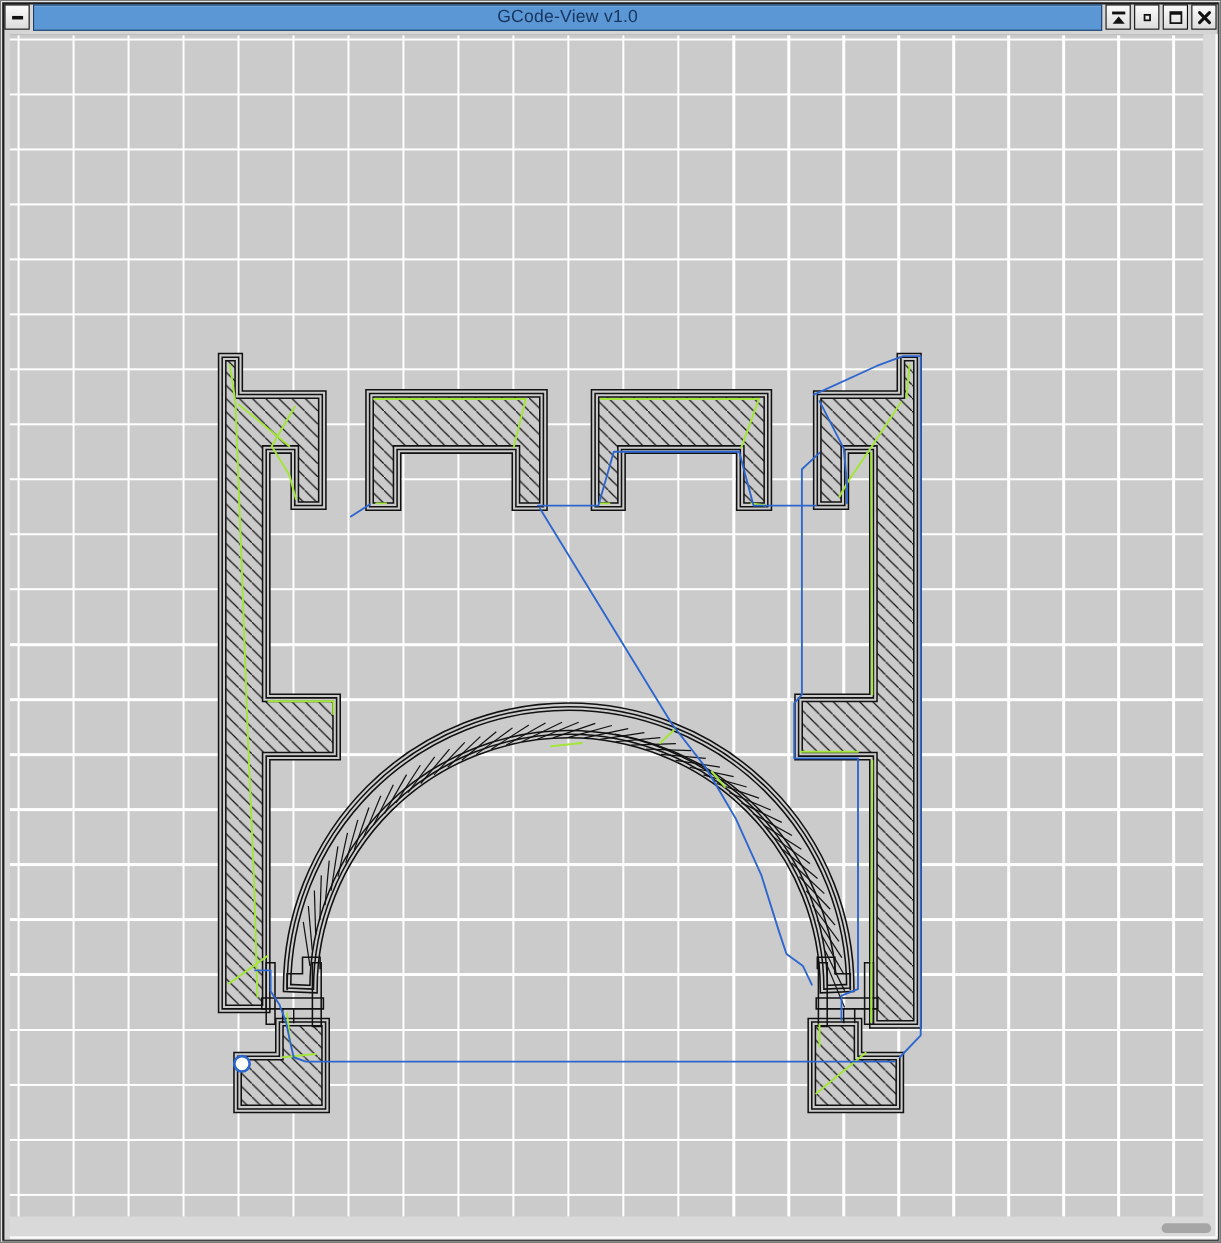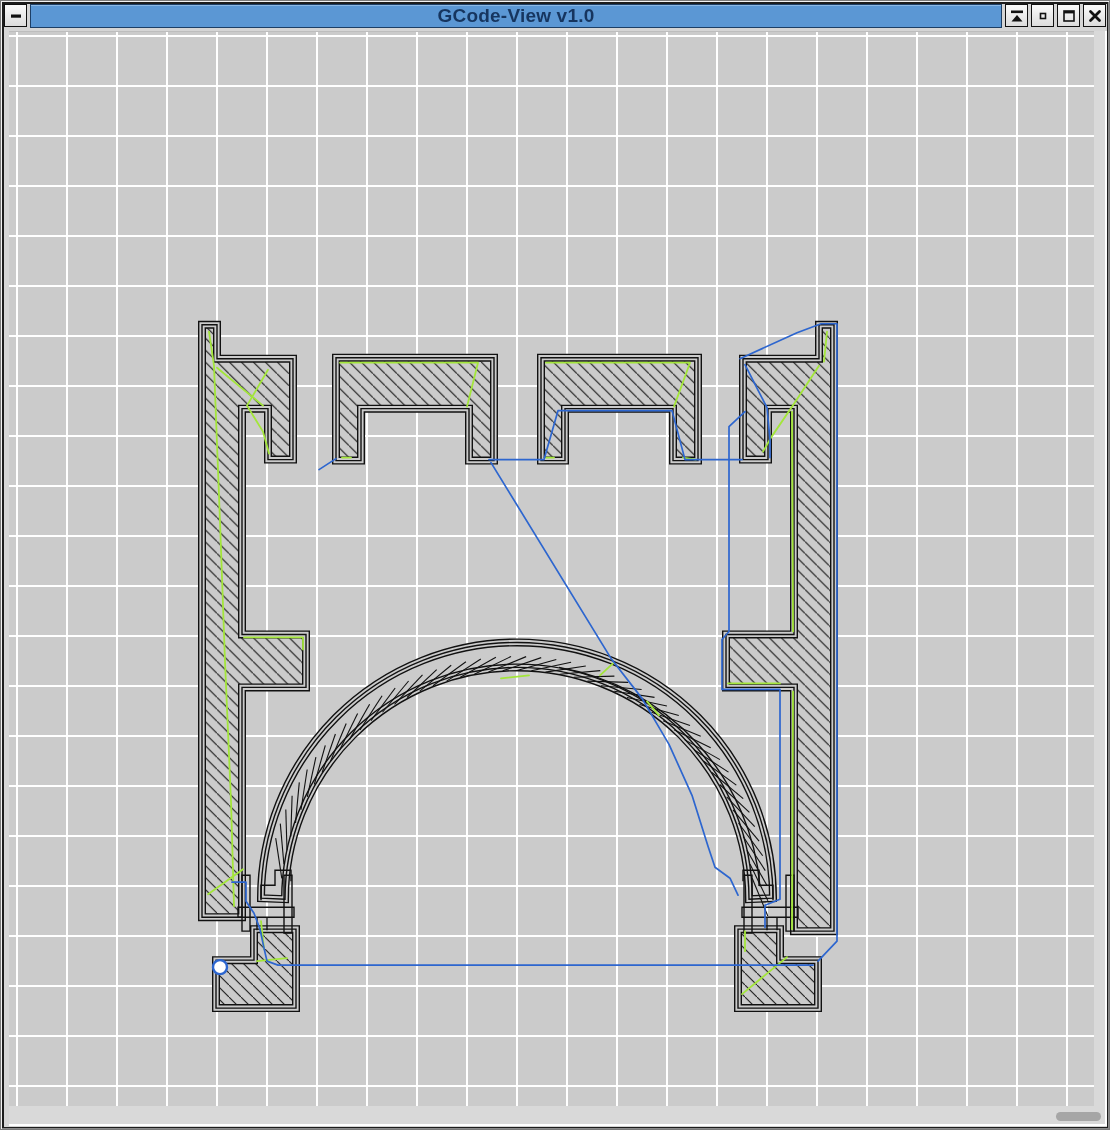--- a/index.html
+++ b/index.html
@@ -7,21 +7,21 @@
   .stage{position:relative;width:1110px;height:1130px;font-family:"Liberation Sans",sans-serif;overflow:hidden;}
   .window{position:absolute;inset:0;background:#d5d5d5;border:1px solid #7a7a7a;box-shadow:inset 1px 1px 0 #f2f2f2, inset -1px -1px 0 #8a8a8a;}
   .window-inner{position:absolute;inset:1px;border:2px solid #1c1c1c;border-right-width:1px;border-bottom-width:1px;}
 
   
   .titlebar{position:absolute;left:3px;top:3px;right:3px;height:24px;display:flex;gap:3px;}
   .tb-btn{width:23px;height:23px;background:linear-gradient(#fbfbfb,#dcdcdc);border:1px solid #111;
           display:flex;align-items:center;justify-content:center;flex:0 0 auto;cursor:pointer;}
   .tb-title{flex:1;background:#5b97d4;border:1px solid #1d3f66;box-shadow:inset 0 1px 0 #8db9e4;
             display:flex;align-items:center;justify-content:center;
-            color:#16355f;font-weight:bold;font-size:19px;letter-spacing:.2px;}
+            color:#16355f;font-weight:normal;font-size:16px;letter-spacing:.2px;}
   .tb-btn svg{display:block;}
 
   
   .canvas{position:absolute;left:8px;top:30px;width:1085px;height:1075px;background-color:#cbcbcb;
     background-image:
       repeating-linear-gradient(to right,#ffffff 0 2px,transparent 2px 50px),
       repeating-linear-gradient(to bottom,#ffffff 0 2px,transparent 2px 50px);
     background-position:7px 0,0 3px;
     border-top:1px solid #bdbdbd;}
   .canvas svg{position:absolute;inset:0;width:100%;height:100%;}

